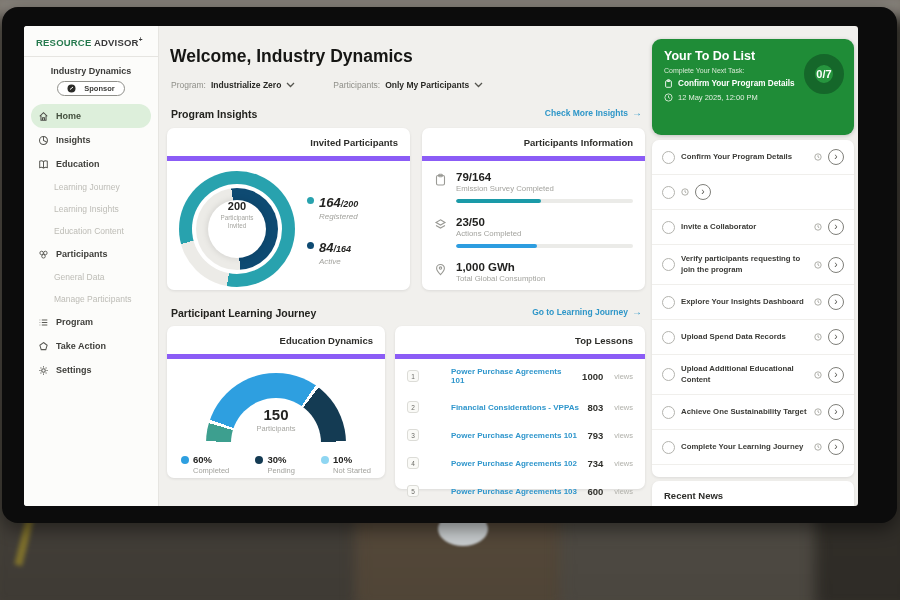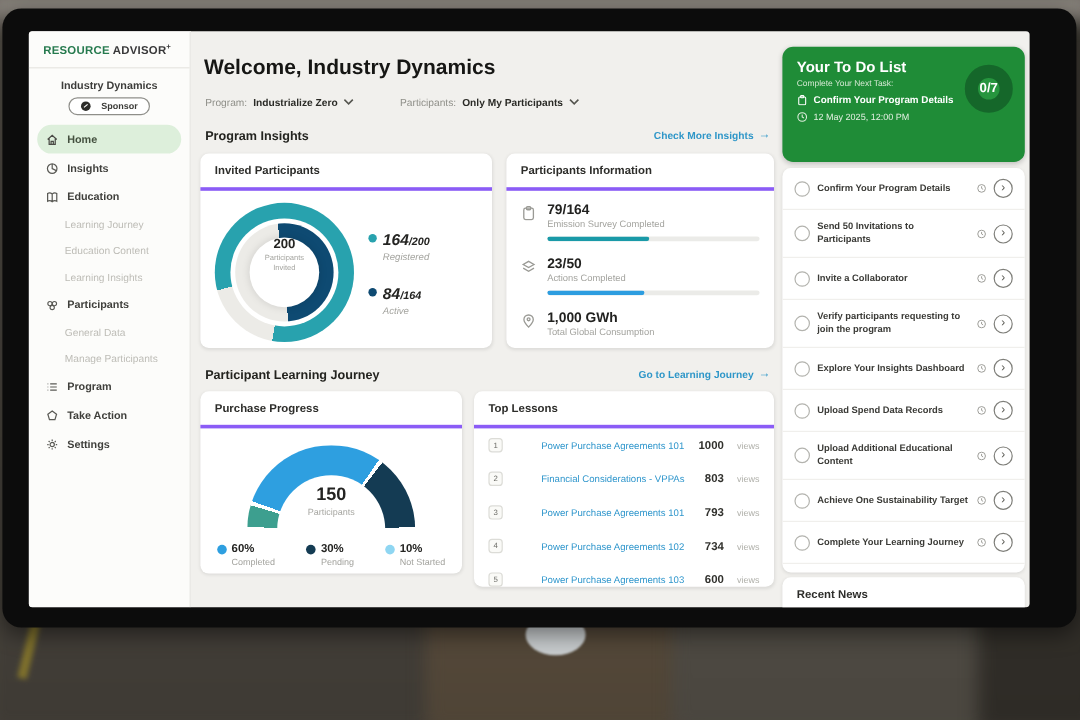--- a/index.html
+++ b/index.html
@@ -40,21 +40,21 @@
   .welcome { position:absolute; left:11px; top:20px; font-size:17.5px; font-weight:bold; color:#161614; }
   .filters { position:absolute; left:12px; top:54px; display:flex; gap:38px; align-items:center; }
   .filter { display:flex; align-items:center; gap:5px; }
   .f-label { font-size:8.5px; color:#8f8f89; }
   .f-value { font-size:8.5px; font-weight:bold; color:#2a2a26; }
   .sec-title { position:absolute; font-size:10.5px; font-weight:bold; color:#23231f; }
   .sec-link { position:absolute; display:flex; align-items:center; gap:4px; font-size:8.5px; font-weight:bold; color:#2e96c8; cursor:pointer; }
   .sec-link .arr { font-size:10px; }
 
   .card { position:absolute; background:#fff; border-radius:7px; box-shadow:0 1px 3px rgba(0,0,0,.09); }
-  .card-head { padding:9px 12px 8px; font-size:9.5px; font-weight:bold; color:#2d2d2a; border-bottom:3px solid #8b5cf6; }
+  .card-head { padding:9px 12px 8px; font-size:9.5px; font-weight:bold; color:#2d2d2a; border-bottom:5px solid #8b5cf6;text-align:right; }
 
   
   .inv-body { display:flex; align-items:center; gap:12px; padding:10px 6px 10px 12px; }
   .donut { position:relative; width:116px; height:116px; flex-shrink:0; }
   .d-outer { position:absolute; inset:0; border-radius:50%; }
   .d-outer-hole { position:absolute; inset:13px; border-radius:50%; background:#fff; }
   .d-inner { position:absolute; inset:17px; border-radius:50%; }
   .d-center { position:absolute; inset:29px; border-radius:50%; background:#fff; box-shadow:0 0 7px rgba(0,0,0,.13); display:flex; flex-direction:column; align-items:center; text-align:center; }
   .d-val { font-size:11px; font-weight:bold; color:#242422; }
   .d-lab { font-size:6.3px; color:#a5a5a0; margin-top:2px; width:44px; line-height:1.25; }
@@ -84,21 +84,21 @@
   .g-lab { font-size:7.5px; color:#a7a7a2; margin-top:1px; }
   .edu-legend { display:flex; justify-content:space-between; padding:11px 14px 0; }
   .el-item { display:flex; align-items:flex-start; gap:4px; }
   .el-dot { width:8px; height:8px; border-radius:50%; margin-top:2px; }
   .el-val { font-size:9.5px; font-weight:bold; color:#242422; }
   .el-lab { font-size:7.5px; color:#a3a39e; margin-top:1px; }
 
   
   .lesson { display:flex; align-items:center; gap:8px; padding:8px 12px; }
   .lesson-num { width:12px; height:12px; border:1px solid #dcdcd7; background:#fafaf7; border-radius:3px; font-size:6.5px; color:#6b6b66; display:flex; align-items:center; justify-content:center; flex-shrink:0; }
-  .lesson-title { flex:1; font-size:8px; font-weight:normal; color:#2f96cc; cursor:pointer;padding-left:24px; }
+  .lesson-title { flex:1; font-size:8px; font-weight:bold; color:#2f96cc; cursor:pointer;padding-left:24px; }
   .views-num { font-size:9.5px; font-weight:bold; color:#31312d; }
   .views-word { font-size:7.5px; color:#b0b0aa; margin-left:3px; }
 
   
   .todo-panel { position:absolute; left:628px; top:0; width:206px; height:480px; }
   .todo-green { position:absolute; left:0; top:13px; width:202px; height:96px; border-radius:9px; padding:10px 12px; color:#fff; box-shadow:0 1px 4px rgba(0,0,0,.2); }
   .tg-title { font-size:12.5px; font-weight:bold; }
   .tg-sub { font-size:7px; color:#d6e9d4; margin-top:4px; }
   .tg-row { display:flex; align-items:center; gap:5px; margin-top:5px; }
   .tg-task { font-size:8.2px; font-weight:bold; }
@@ -163,24 +163,24 @@
           <div class="nav-item">
             <svg width="11" height="11" viewBox="0 0 13 13" fill="none" stroke="#5a5a55" stroke-width="1.2">
                 <path d="M6.5 3.2 C5.2 2.1 3 2.1 2 2.6 V10.2 C3 9.7 5.2 9.7 6.5 10.8 C7.8 9.7 10 9.7 11 10.2 V2.6 C10 2.1 7.8 2.1 6.5 3.2 Z M6.5 3.2 V10.8"></path>
               </svg>
             <span>Education</span>
           </div>
           <div class="nav-item sub">
               <span>Learning Journey</span>
             </div>
           <div class="nav-item sub">
+              <span>Learning Insights</span>
+            </div>
+          <div class="nav-item sub">
               <span>Education Content</span>
-            </div>
-          <div class="nav-item sub">
-              <span>Learning Insights</span>
             </div>
           <div class="nav-item">
             <svg width="11" height="11" viewBox="0 0 13 13" fill="none" stroke="#5a5a55" stroke-width="1.1">
                 <circle cx="4.3" cy="4.7" r="2.1"></circle>
                 <circle cx="8.7" cy="4.7" r="2.1"></circle>
                 <circle cx="6.5" cy="8.6" r="2.1"></circle>
               </svg>
             <span>Participants</span>
           </div>
           <div class="nav-item sub">
@@ -310,21 +310,21 @@
           </div>
         </div>
 
         <div class="sec-title" style="left:12px; top:281px;">Participant Learning Journey</div>
         <div class="sec-link" style="right:10px; top:280px;">
           <span>Go to Learning Journey</span>
             <span class="arr">→</span>
         </div>
 
         <div class="card" style="left:8px; top:300px; width:218px; height:152px;">
-          <div class="card-head">Purchase Progress</div>
+          <div class="card-head">Education Dynamics</div>
           <div class="gauge-wrap">
             <div class="gauge-arc" style="background: conic-gradient(from 270deg, rgb(255, 255, 255) 0%, rgb(255, 255, 255) 0.4%, rgb(61, 159, 143) 0.4%, rgb(61, 159, 143) 4.6%, rgb(255, 255, 255) 4.6%, rgb(255, 255, 255) 5%, rgb(255, 255, 255) 5%, rgb(255, 255, 255) 5.4%, rgb(46, 159, 224) 5.4%, rgb(46, 159, 224) 34.6%, rgb(255, 255, 255) 34.6%, rgb(255, 255, 255) 35%, rgb(255, 255, 255) 35%, rgb(255, 255, 255) 35.4%, rgb(20, 59, 83) 35.4%, rgb(20, 59, 83) 49.6%, rgb(255, 255, 255) 49.6%, rgb(255, 255, 255) 50%, transparent 50%, transparent 100%);"></div>
             <div class="gauge-hole"></div>
             <div class="gauge-center">
               <div class="g-val">150</div>
               <div class="g-lab">Participants</div>
             </div>
           </div>
           <div class="edu-legend">
             <div class="el-item">
@@ -414,21 +414,20 @@
             <div class="chk"></div>
             <span class="task-label">Confirm Your Program Details</span>
             <svg width="8" height="8" viewBox="0 0 10 10" fill="none" stroke="#9a9a94" stroke-width="1">
                 <circle cx="5" cy="5" r="4"></circle>
                 <path d="M5 2.8 V5 L6.6 6"></path>
               </svg>
             <div class="go">›</div>
           </div>
           <div class="task">
             <div class="chk"></div>
-            <span class="task-label">Send 50 Invitations to Participants</span>
             <svg width="8" height="8" viewBox="0 0 10 10" fill="none" stroke="#9a9a94" stroke-width="1">
                 <circle cx="5" cy="5" r="4"></circle>
                 <path d="M5 2.8 V5 L6.6 6"></path>
               </svg>
             <div class="go">›</div>
           </div>
           <div class="task">
             <div class="chk"></div>
             <span class="task-label">Invite a Collaborator</span>
             <svg width="8" height="8" viewBox="0 0 10 10" fill="none" stroke="#9a9a94" stroke-width="1">

